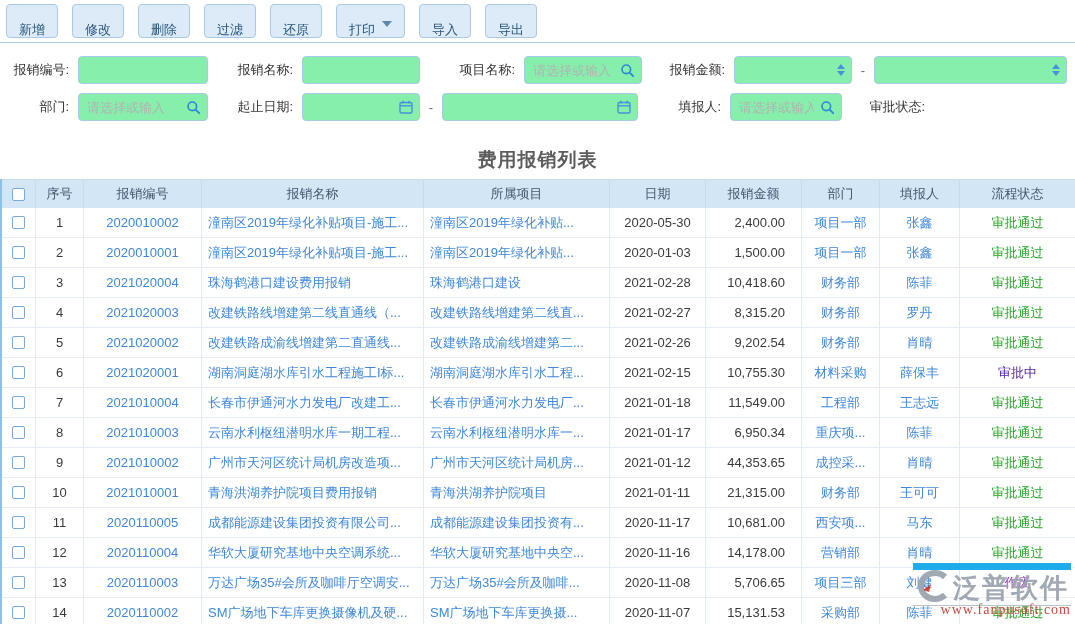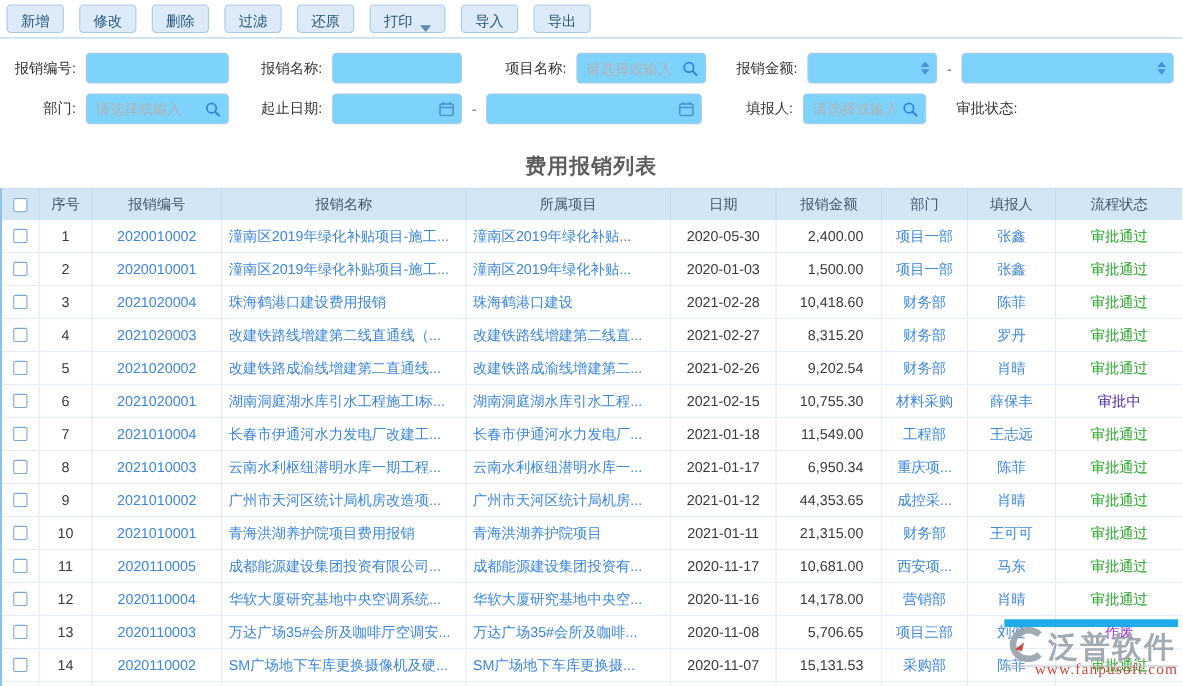--- a/index.html
+++ b/index.html
@@ -4,31 +4,31 @@
 <style>
   html,body{margin:0;padding:0;}
   body{
     width:1075px;height:624px;overflow:hidden;position:relative;
     background:#fff;font-family:"Liberation Sans","DejaVu Sans",sans-serif;
     font-size:13px;color:#333;
   }
   
   .toolbar{display:flex;align-items:center;gap:14px;padding:4px 0 4px 6px;
     border-bottom:1px solid #aed0ea;background:#fff;}
-  .tbtn{height:26px;box-sizing:border-box;display:inline-flex;align-items:flex-end;gap:7px;
+  .tbtn{height:26px;box-sizing:border-box;display:inline-flex;align-items:flex-start;gap:7px;
     background:#dcebf7;border:1px solid #a9c9e4;border-radius:4px;color:#28567d;
-    padding:0 12px;font-size:13px;cursor:pointer;}
+    padding:16px 12px;font-size:13px;cursor:pointer;}
   .tbtn .caret{width:0;height:0;border-left:5px solid transparent;border-right:5px solid transparent;
     border-top:6px solid #5d87ad;}
   
   .filters{padding:13px 0 10px;}
   .frow{display:flex;align-items:center;height:28px;margin-bottom:9px;}
   .flabel{flex:none;text-align:right;padding-right:9px;box-sizing:border-box;color:#333;}
   .field{flex:none;height:28px;box-sizing:border-box;border:1px solid #a9c9e6;border-radius:4px;
-    background:#7dd3fc;display:flex;align-items:center;padding:0 6px;}
+    background:#86efac;display:flex;align-items:center;padding:0 6px;}
   .field input{border:none;outline:none;flex:1;min-width:0;font-size:13px;color:#333;
     font-family:inherit;background:transparent;}
   .field input::placeholder{color:#b3b3b3;}
   .dash{flex:none;width:22px;text-align:center;color:#666;}
   .spinner{display:flex;flex-direction:column;align-items:center;gap:2px;flex:none;padding-left:4px;}
   .spinner i{display:block;width:0;height:0;border-left:4px solid transparent;border-right:4px solid transparent;}
   .spinner .up{border-bottom:5px solid #4a90d9;}
   .spinner .dn{border-top:5px solid #4a90d9;}
   .sel-caret{width:0;height:0;border-left:6px solid transparent;border-right:6px solid transparent;
     border-top:7px solid #3e87d8;margin-left:auto;}

